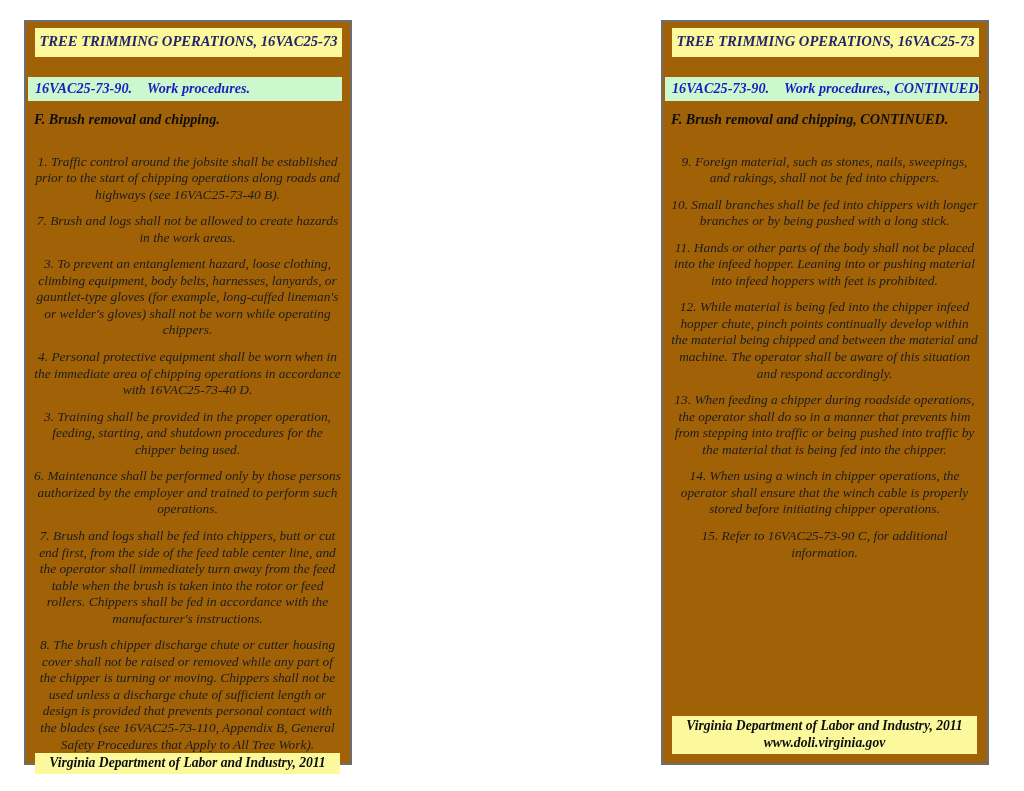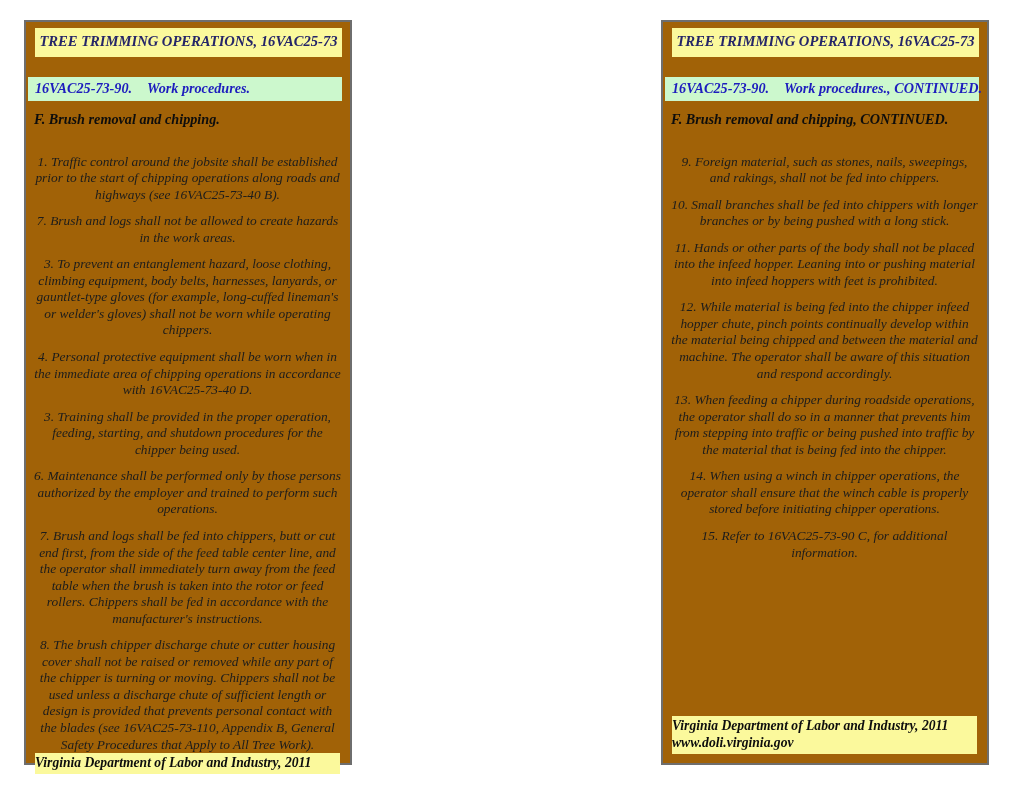--- a/index.html
+++ b/index.html
@@ -63,20 +63,21 @@
     font-size: 13.4px;
     line-height: 1.235;
   }
   .footer-band {
     margin: auto 10px 9px 9px;
     background: var(--banner-yellow, #fbf99c);
     color: #0d0d0d;
     font-weight: bold;
     font-size: 13.6px;
     line-height: 1.3;
+    text-align: center;
     padding: 1px 0 2px 0;
   }
 </style>
 </head>
 <body>
 
 <div class="panel panel-left">
   <div class="title-band">TREE TRIMMING OPERATIONS, 16VAC25-73</div>
   <div class="section-band">
     <span>16VAC25-73-90.</span>

